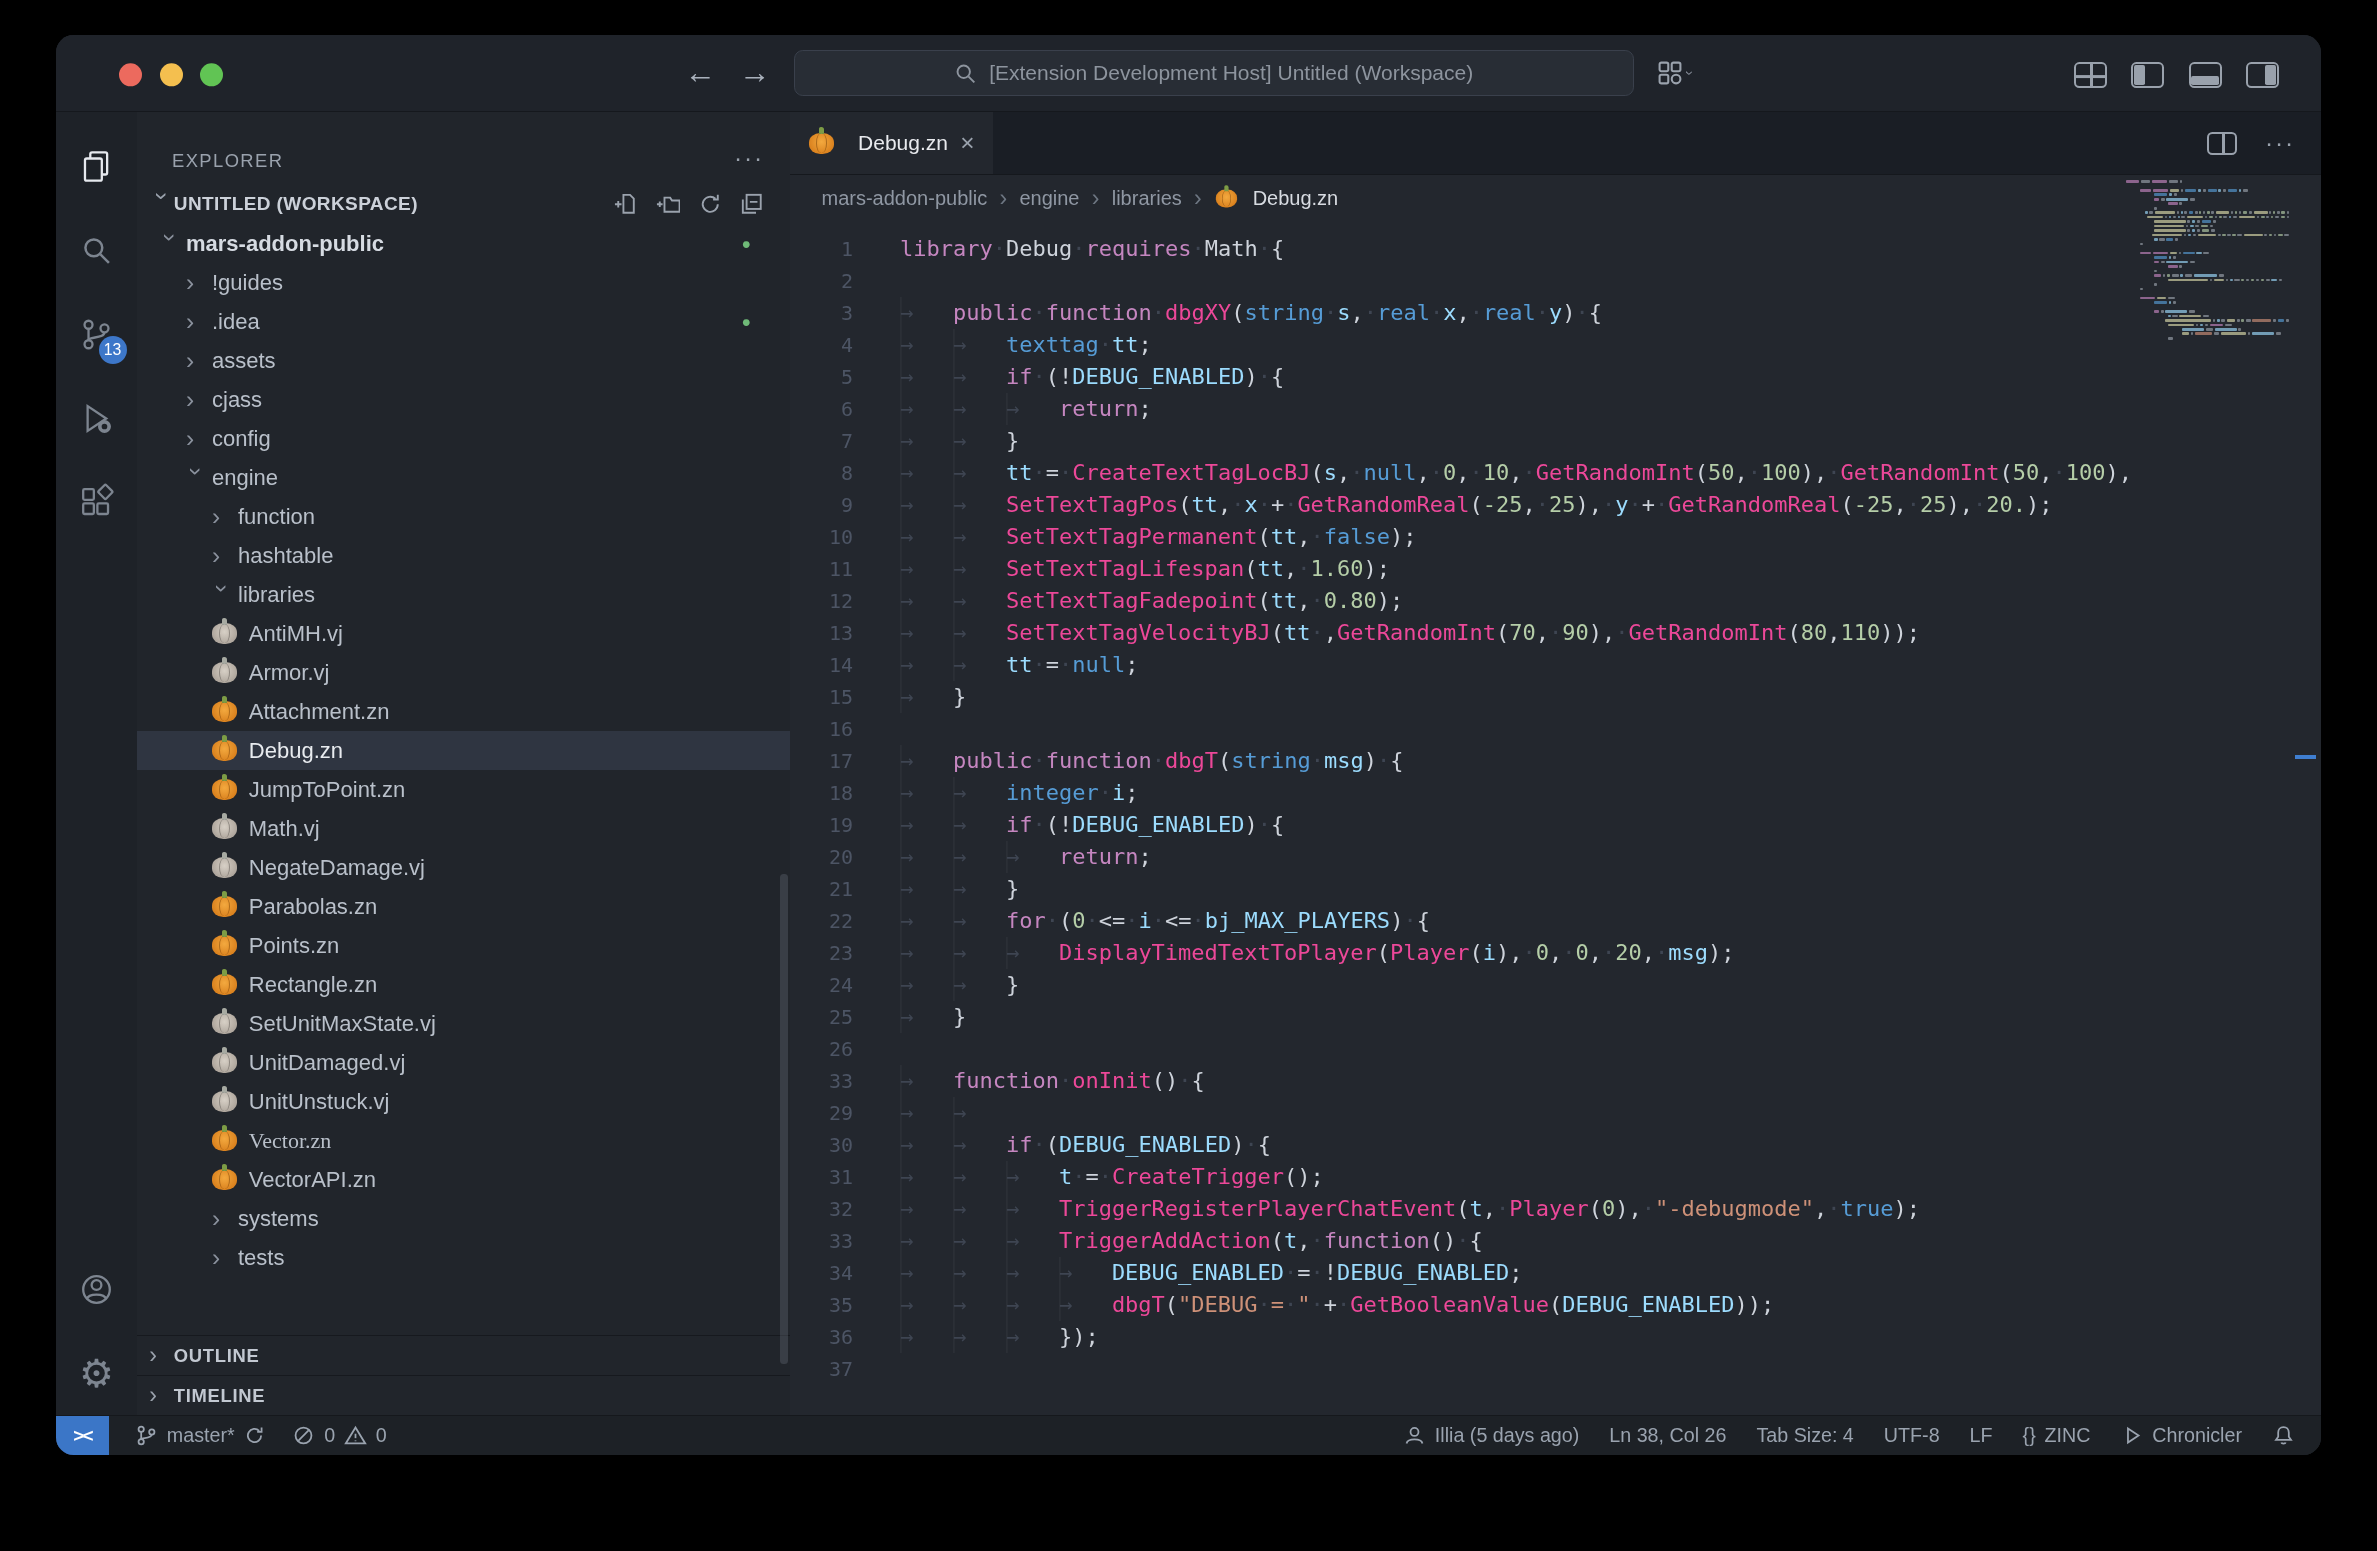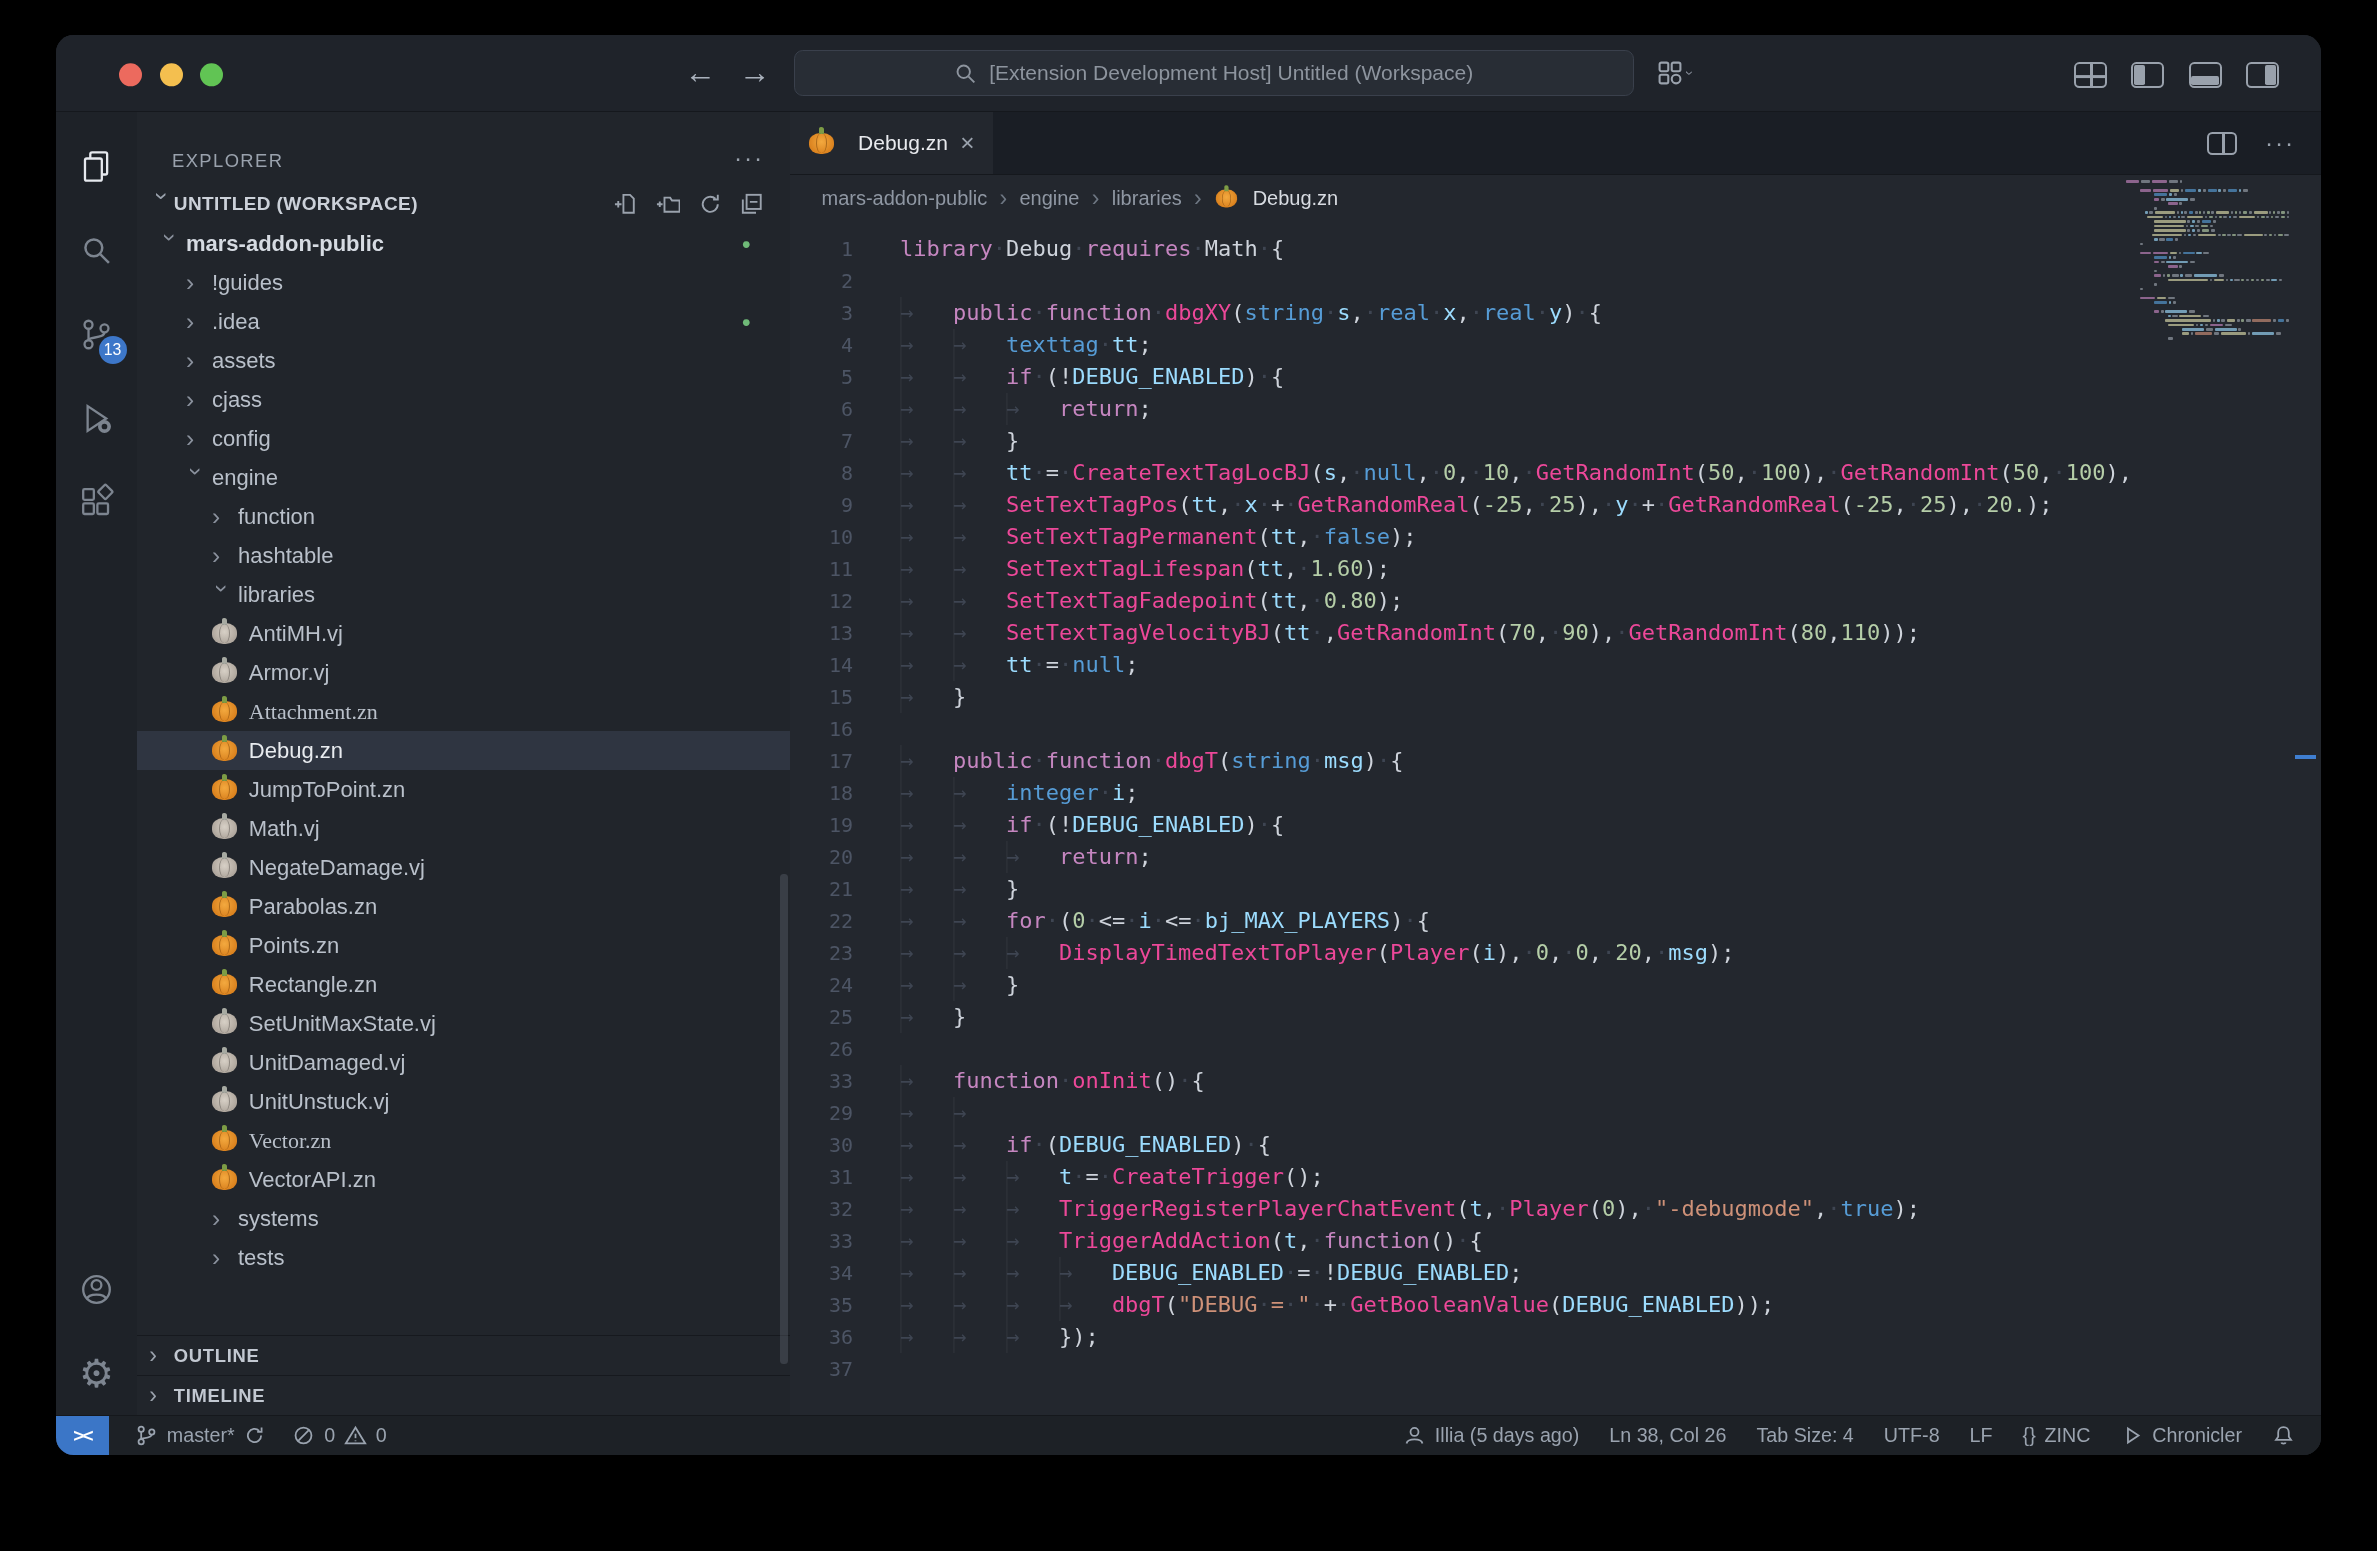--- a/index.html
+++ b/index.html
@@ -301,21 +301,21 @@
             <span class="tree-label">libraries</span>
           </div>
           <div class="tree-row" style="padding-left: 75px;">
             <span class="pumpkin gray"></span>
             <span class="tree-label">AntiMH.vj</span>
           </div>
           <div class="tree-row" style="padding-left: 75px;">
             <span class="pumpkin gray"></span>
             <span class="tree-label">Armor.vj</span>
           </div>
-          <div class="tree-row" style="padding-left: 75px; font-family: Liberation Serif, serif;">
+          <div class="tree-row" style="padding-left: 75px;">
             <span class="pumpkin"></span>
             <span class="tree-label">Attachment.zn</span>
           </div>
           <div class="tree-row selected" style="padding-left: 75px;">
             <span class="pumpkin"></span>
             <span class="tree-label">Debug.zn</span>
           </div>
           <div class="tree-row" style="padding-left: 75px;">
             <span class="pumpkin"></span>
             <span class="tree-label">JumpToPoint.zn</span>

